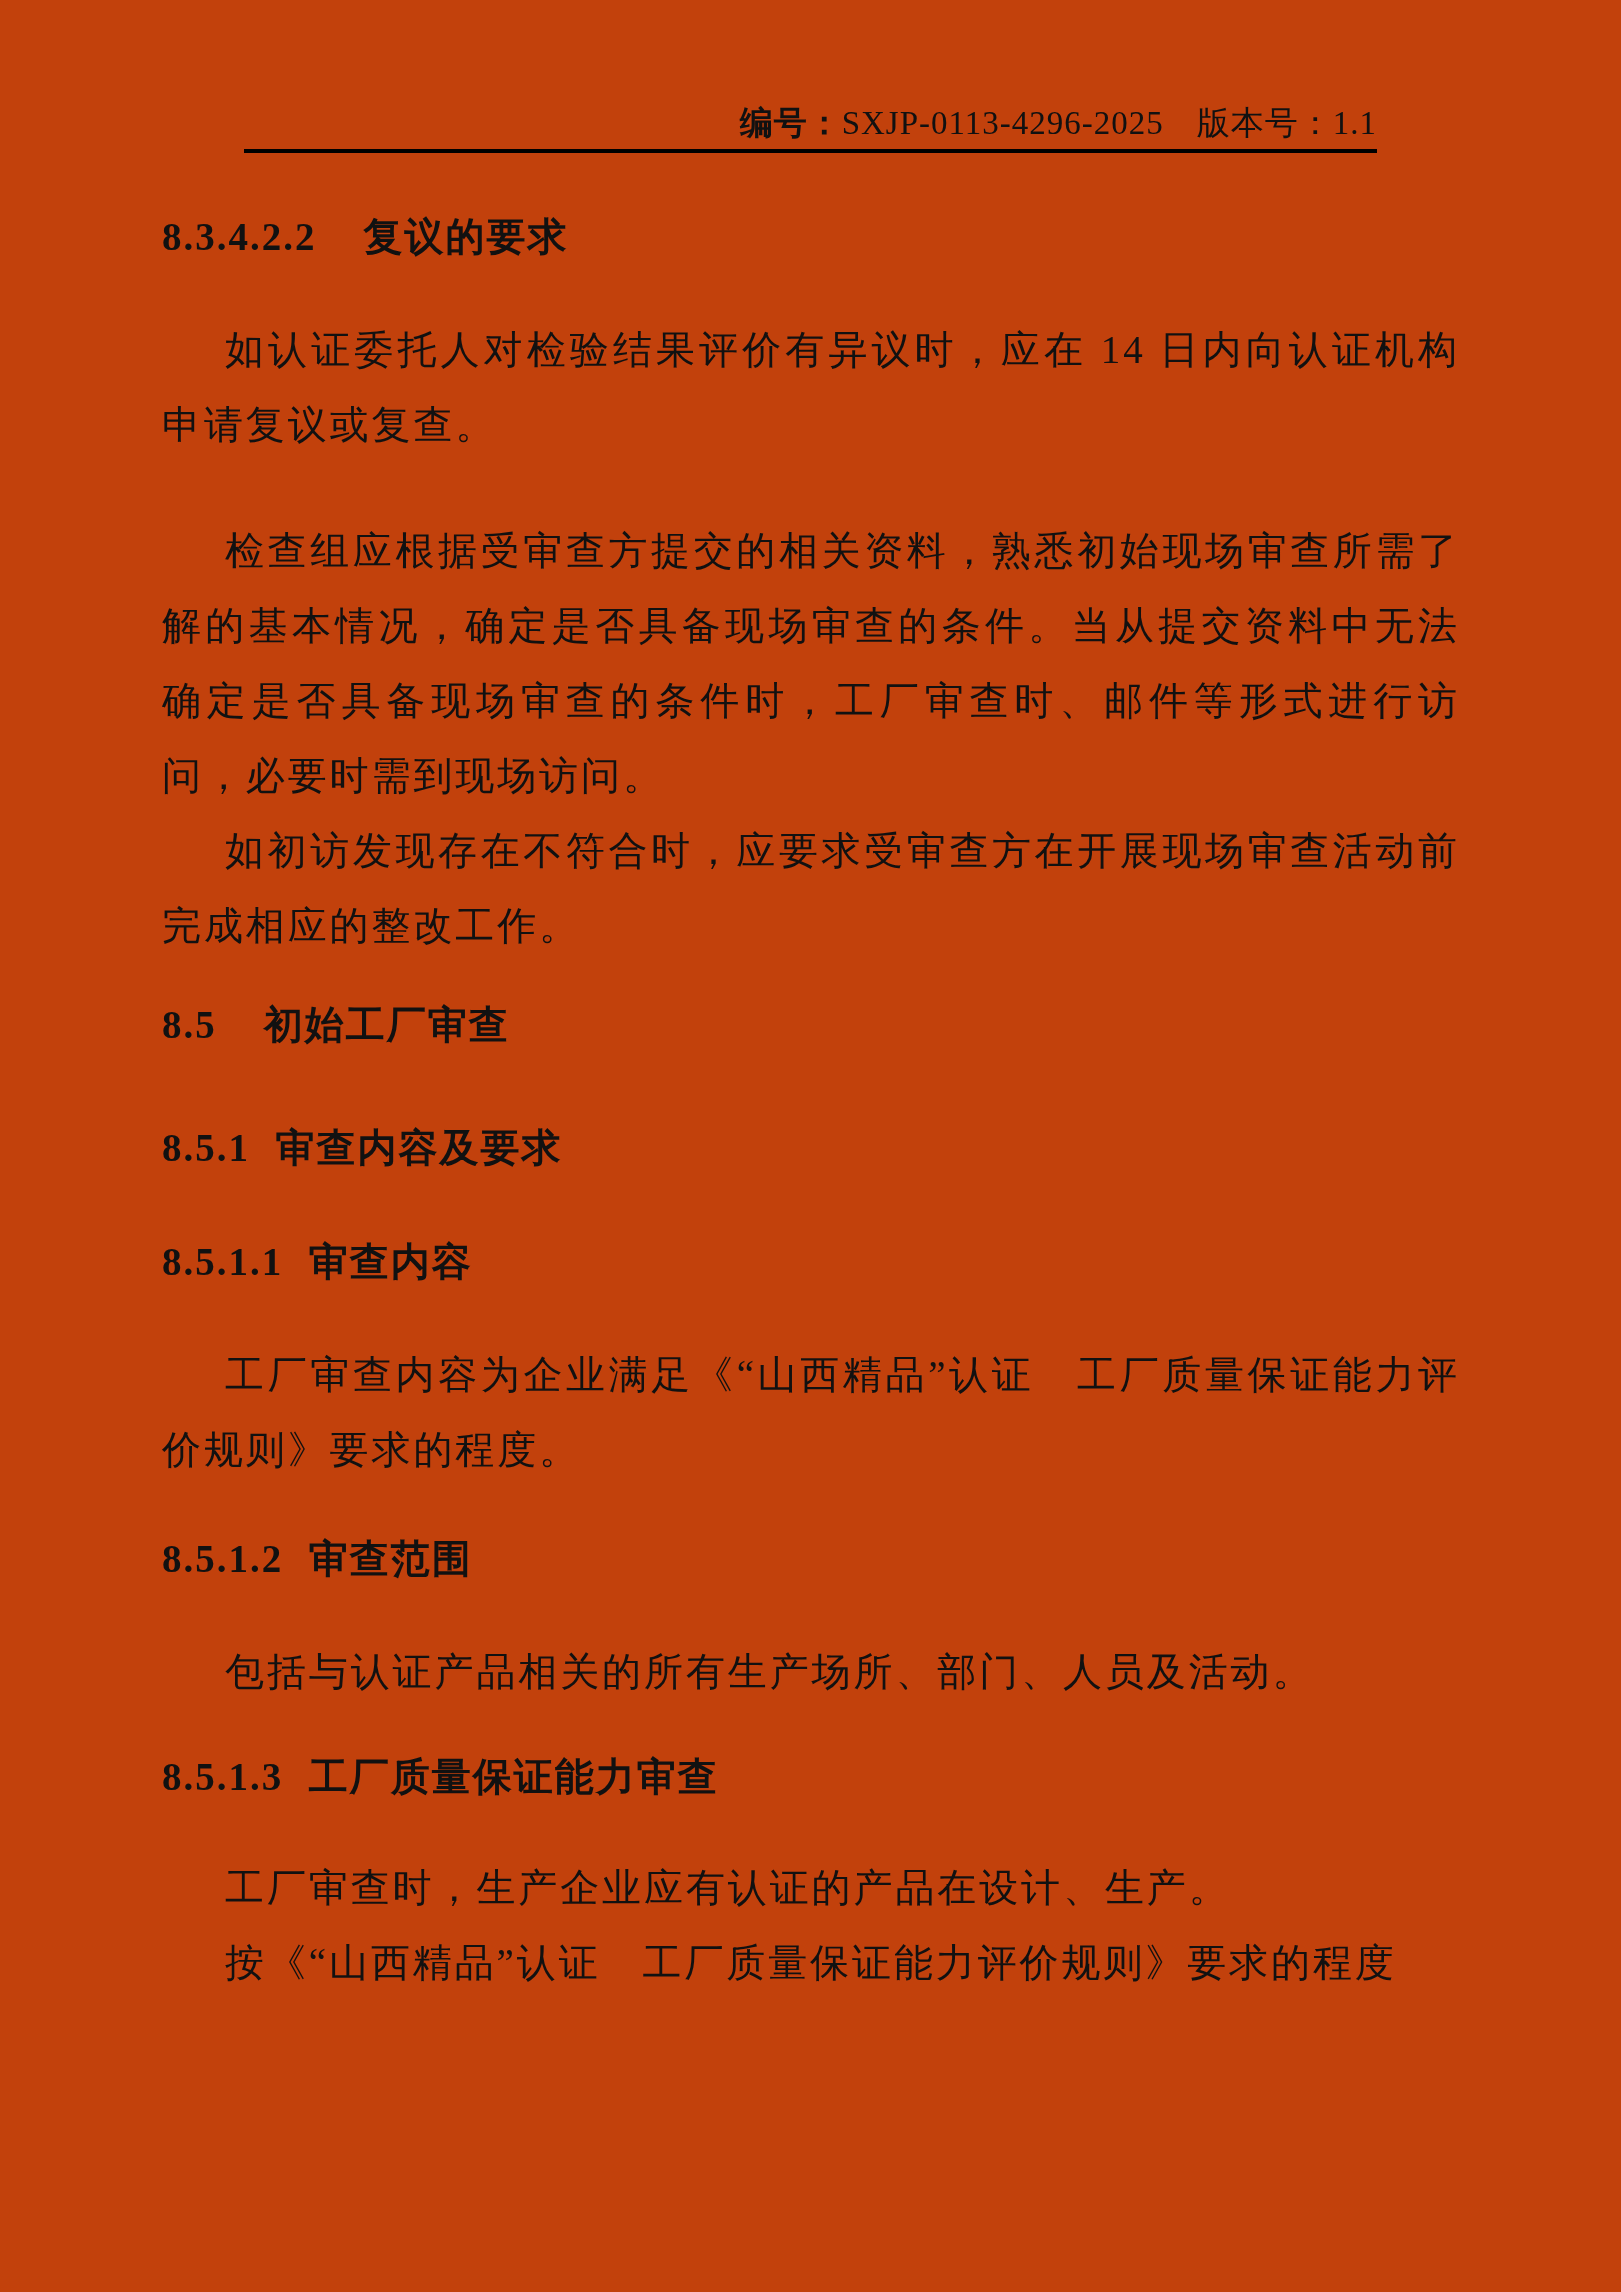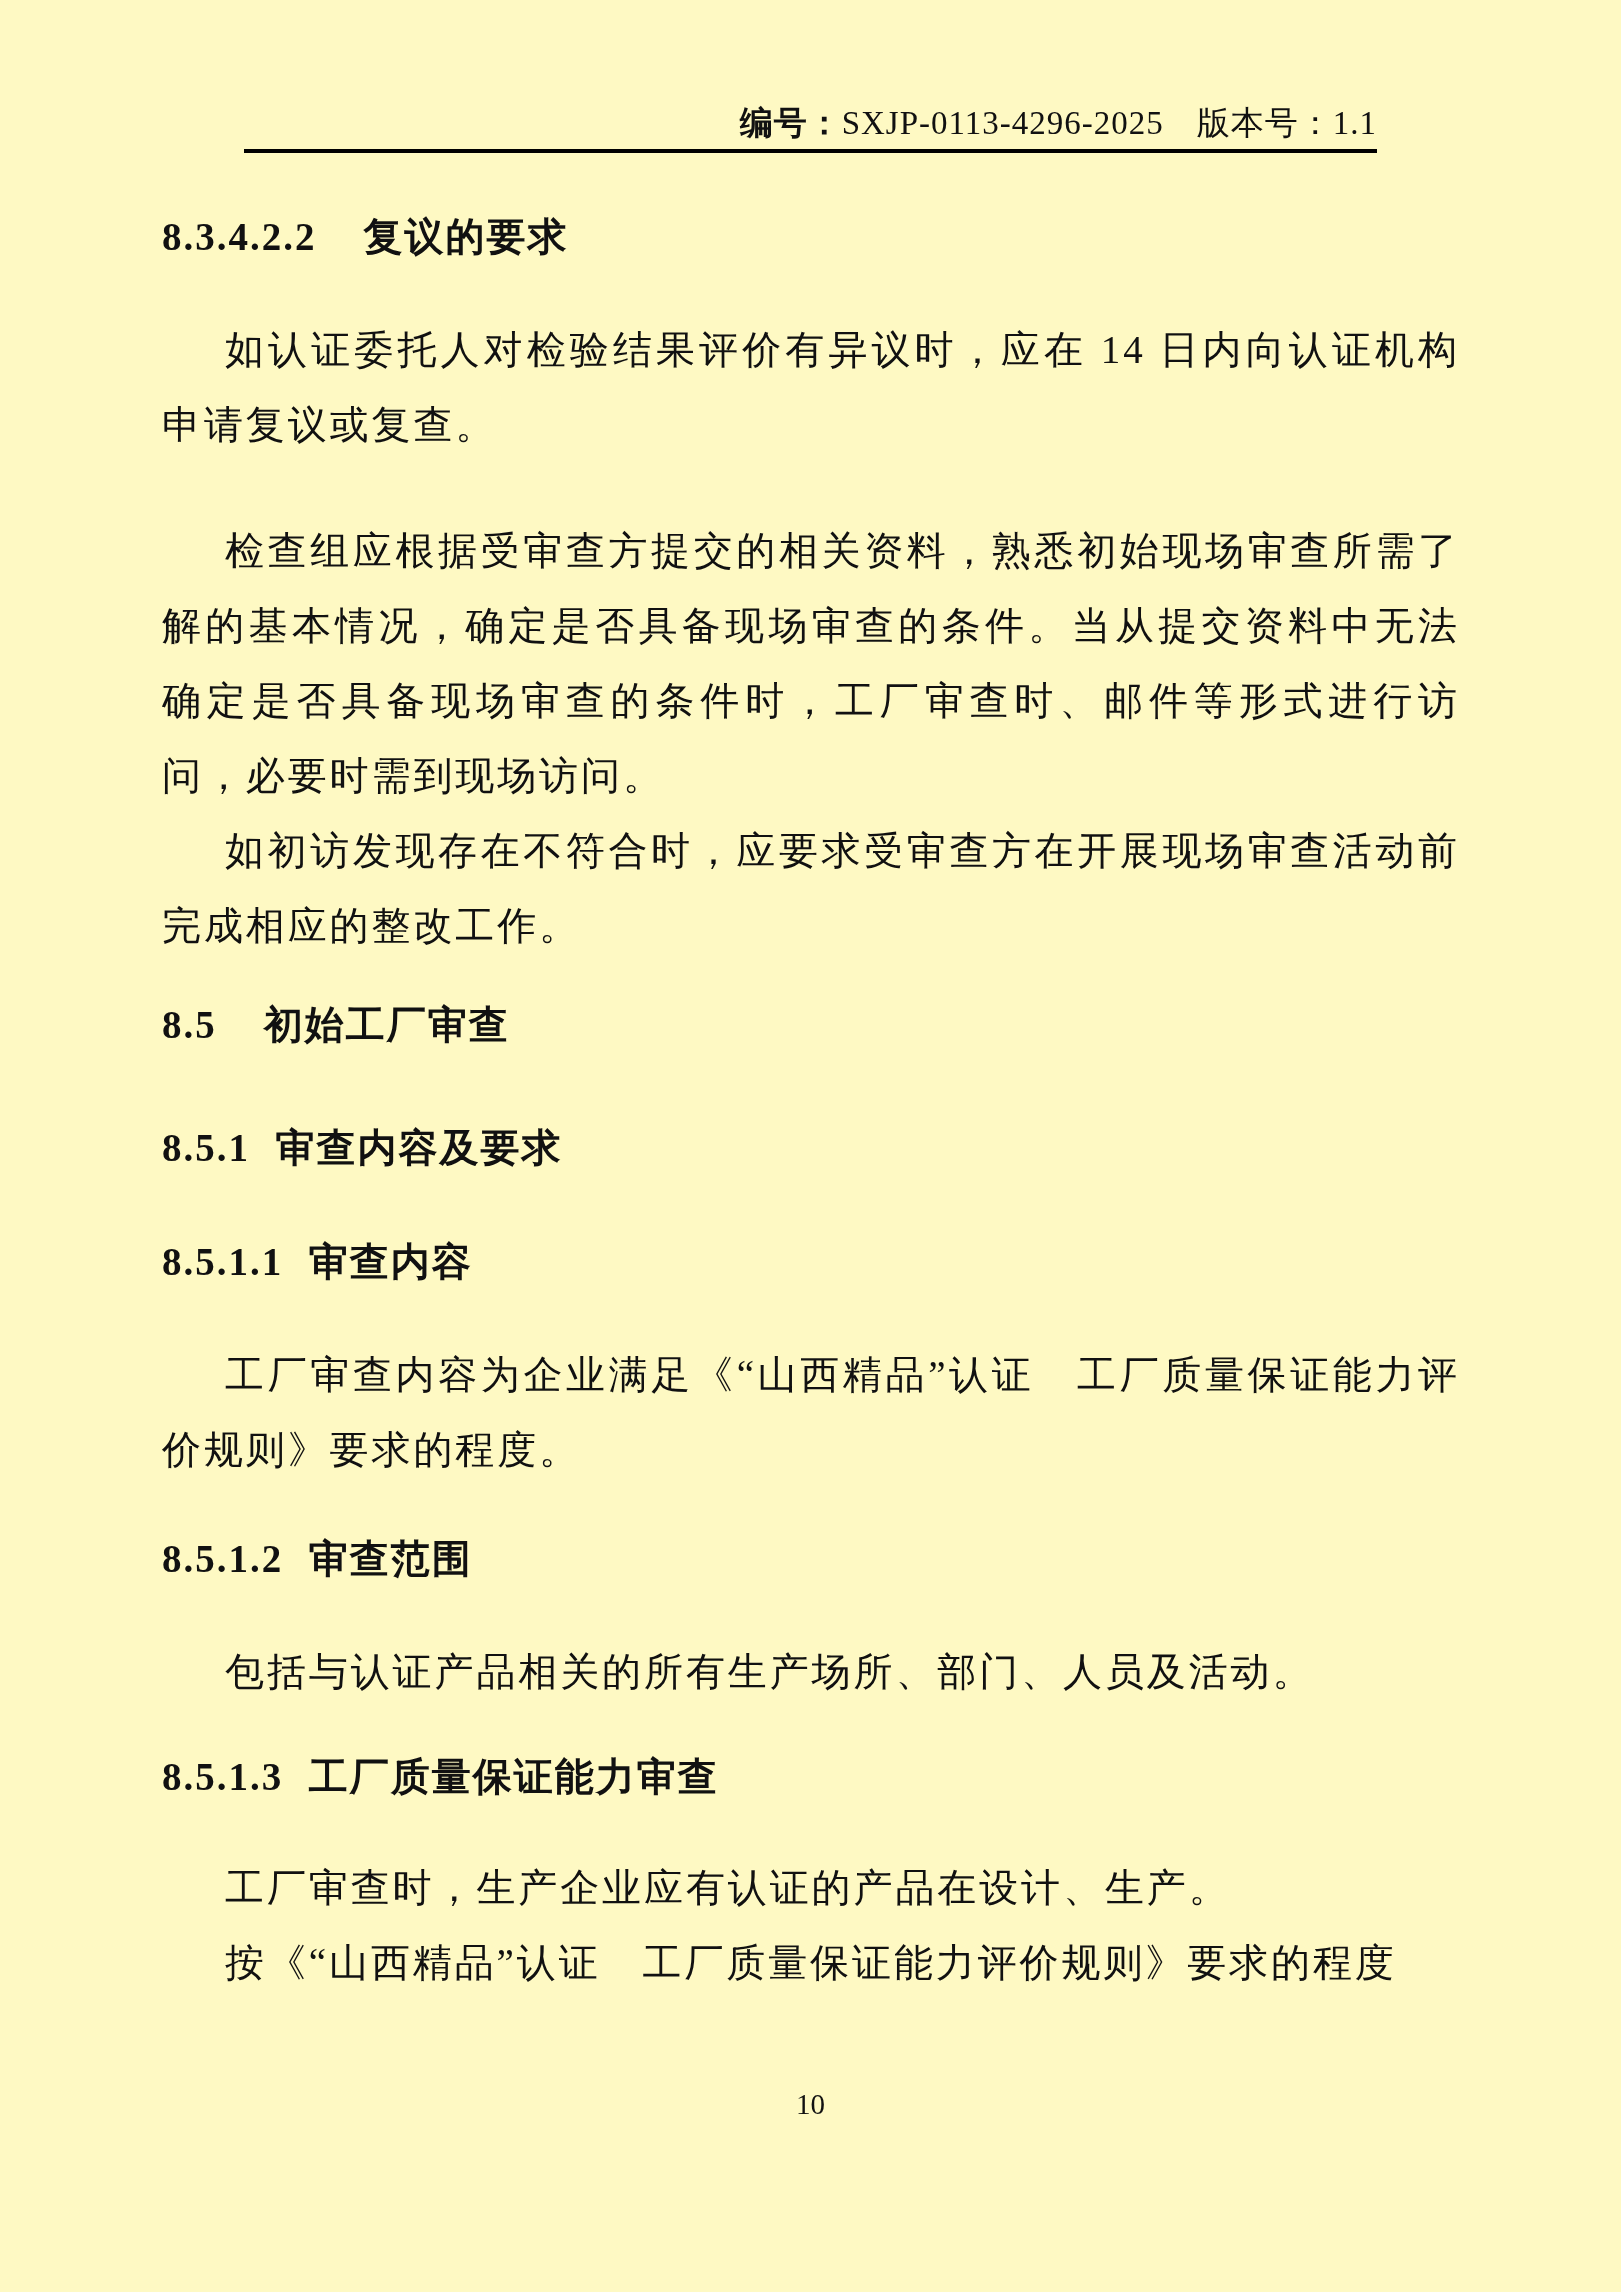--- a/index.html
+++ b/index.html
@@ -5,21 +5,21 @@
   html, body {
     margin: 0;
     padding: 0;
     background: #e8e8e8;
   }
   .page {
     position: relative;
     width: 1621px;
     height: 2293px;
     margin: 0 auto;
-    background: #fef9c3;
+    background: #c2410c;
     color: #111111;
     font-family: "Liberation Serif", serif;
     overflow: hidden;
   }
   .content {
     position: absolute;
     left: 162px;
     right: 161px;
     top: 0;
   }
@@ -130,15 +130,14 @@
     <div class="heading gap-sm b11">
       <span class="h-num">8.5.1.3</span><span class="h-title">工厂质量保证能力审查</span>
     </div>
 
     <div class="para b12">工厂审查时，生产企业应有认证的产品在设计、生产。</div>
 
     <div class="para b13">按《“山西精品”认证　工厂质量保证能力评价规则》要求的程度</div>
 
   </div>
 
-  <div class="page-number">10</div>
 </div>
 
 
 </body></html>

